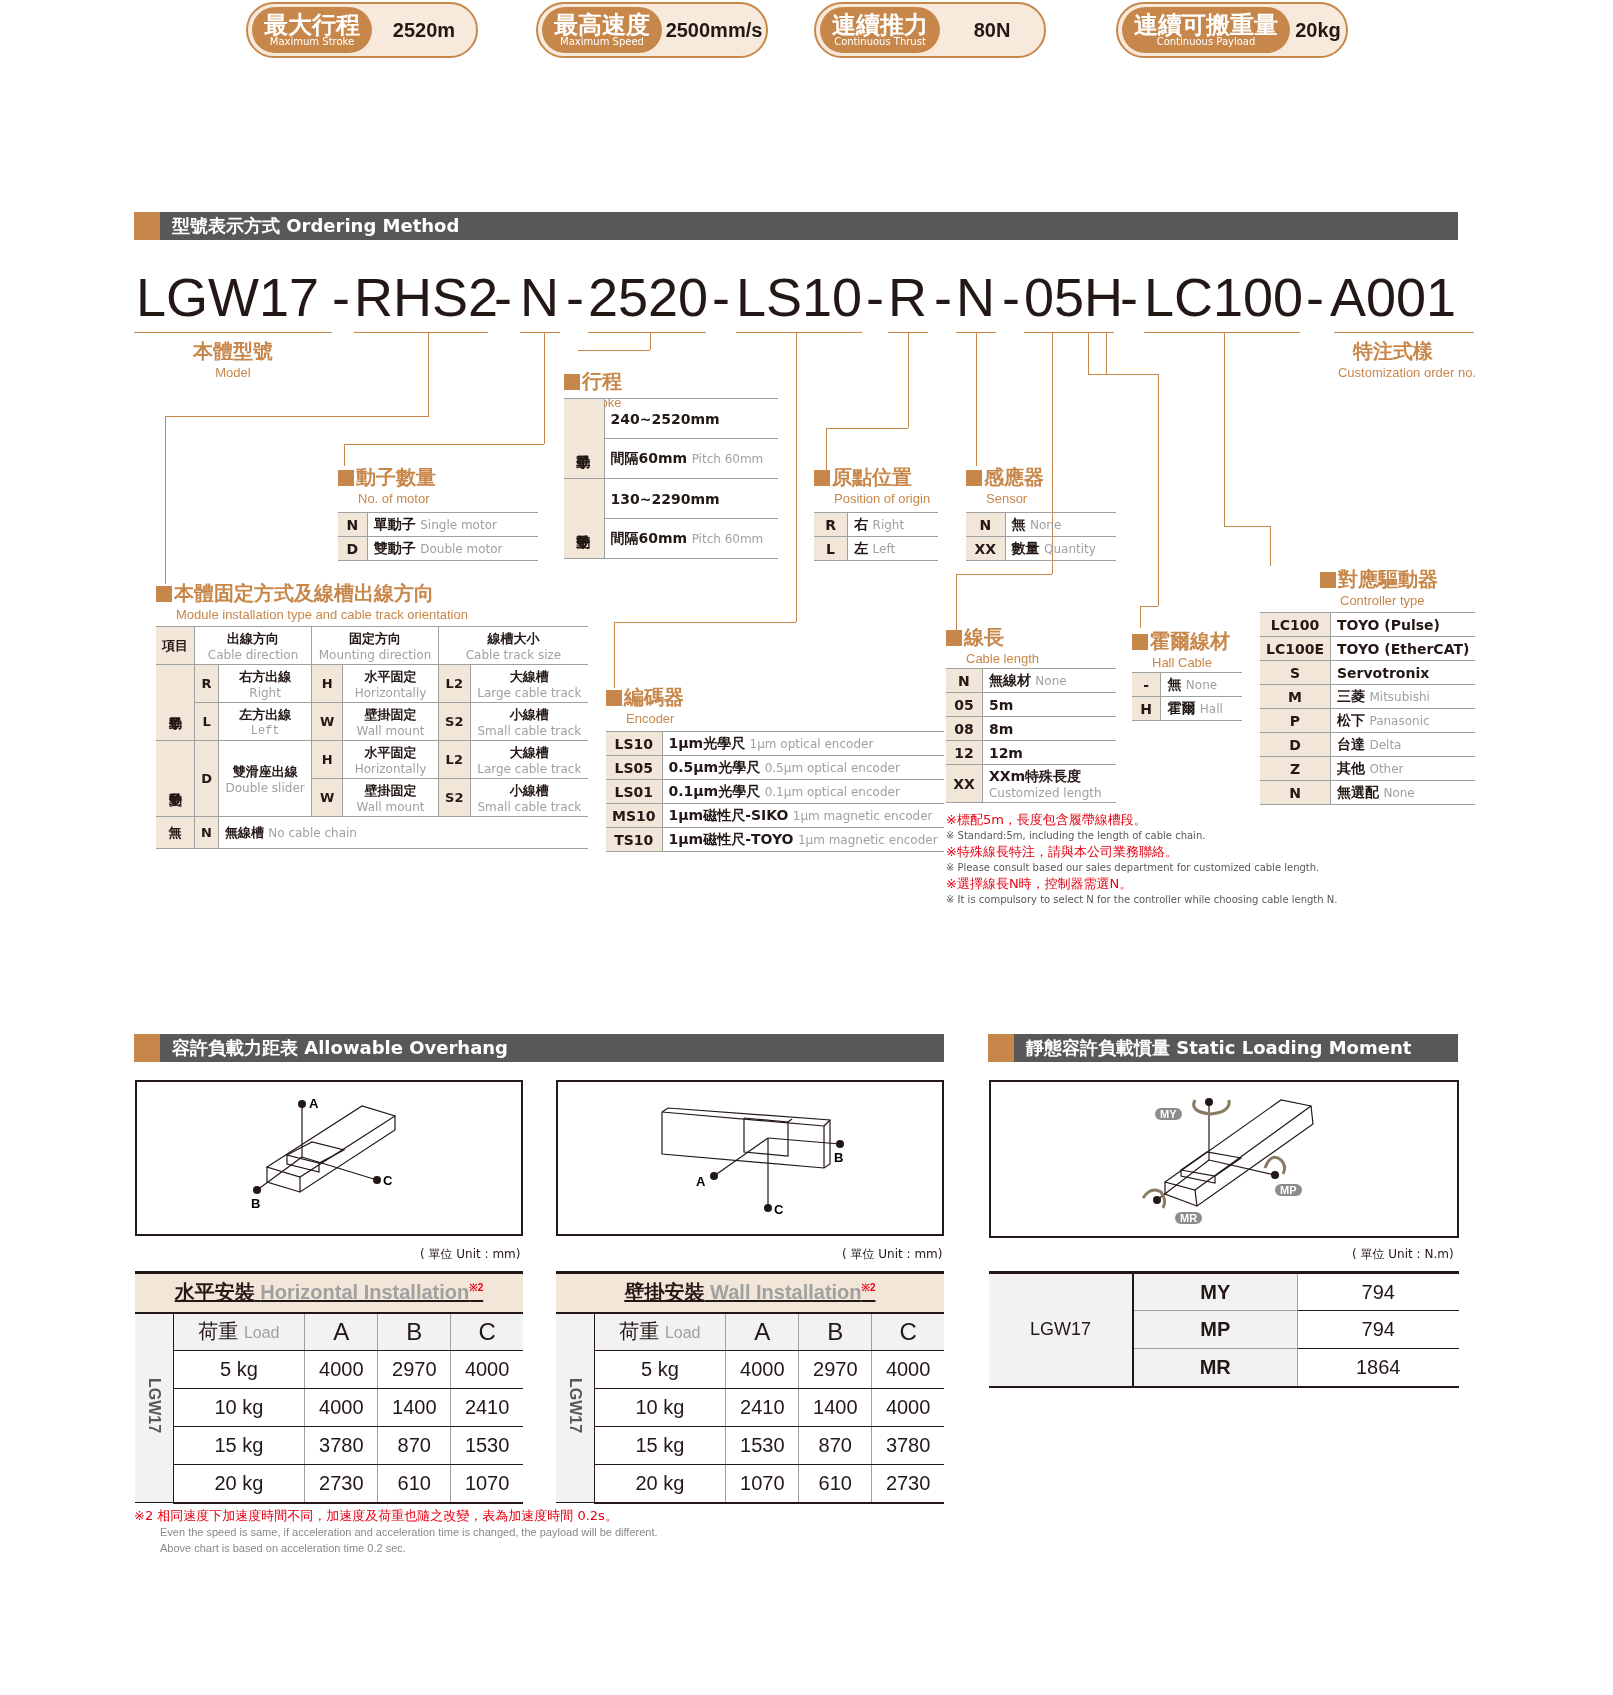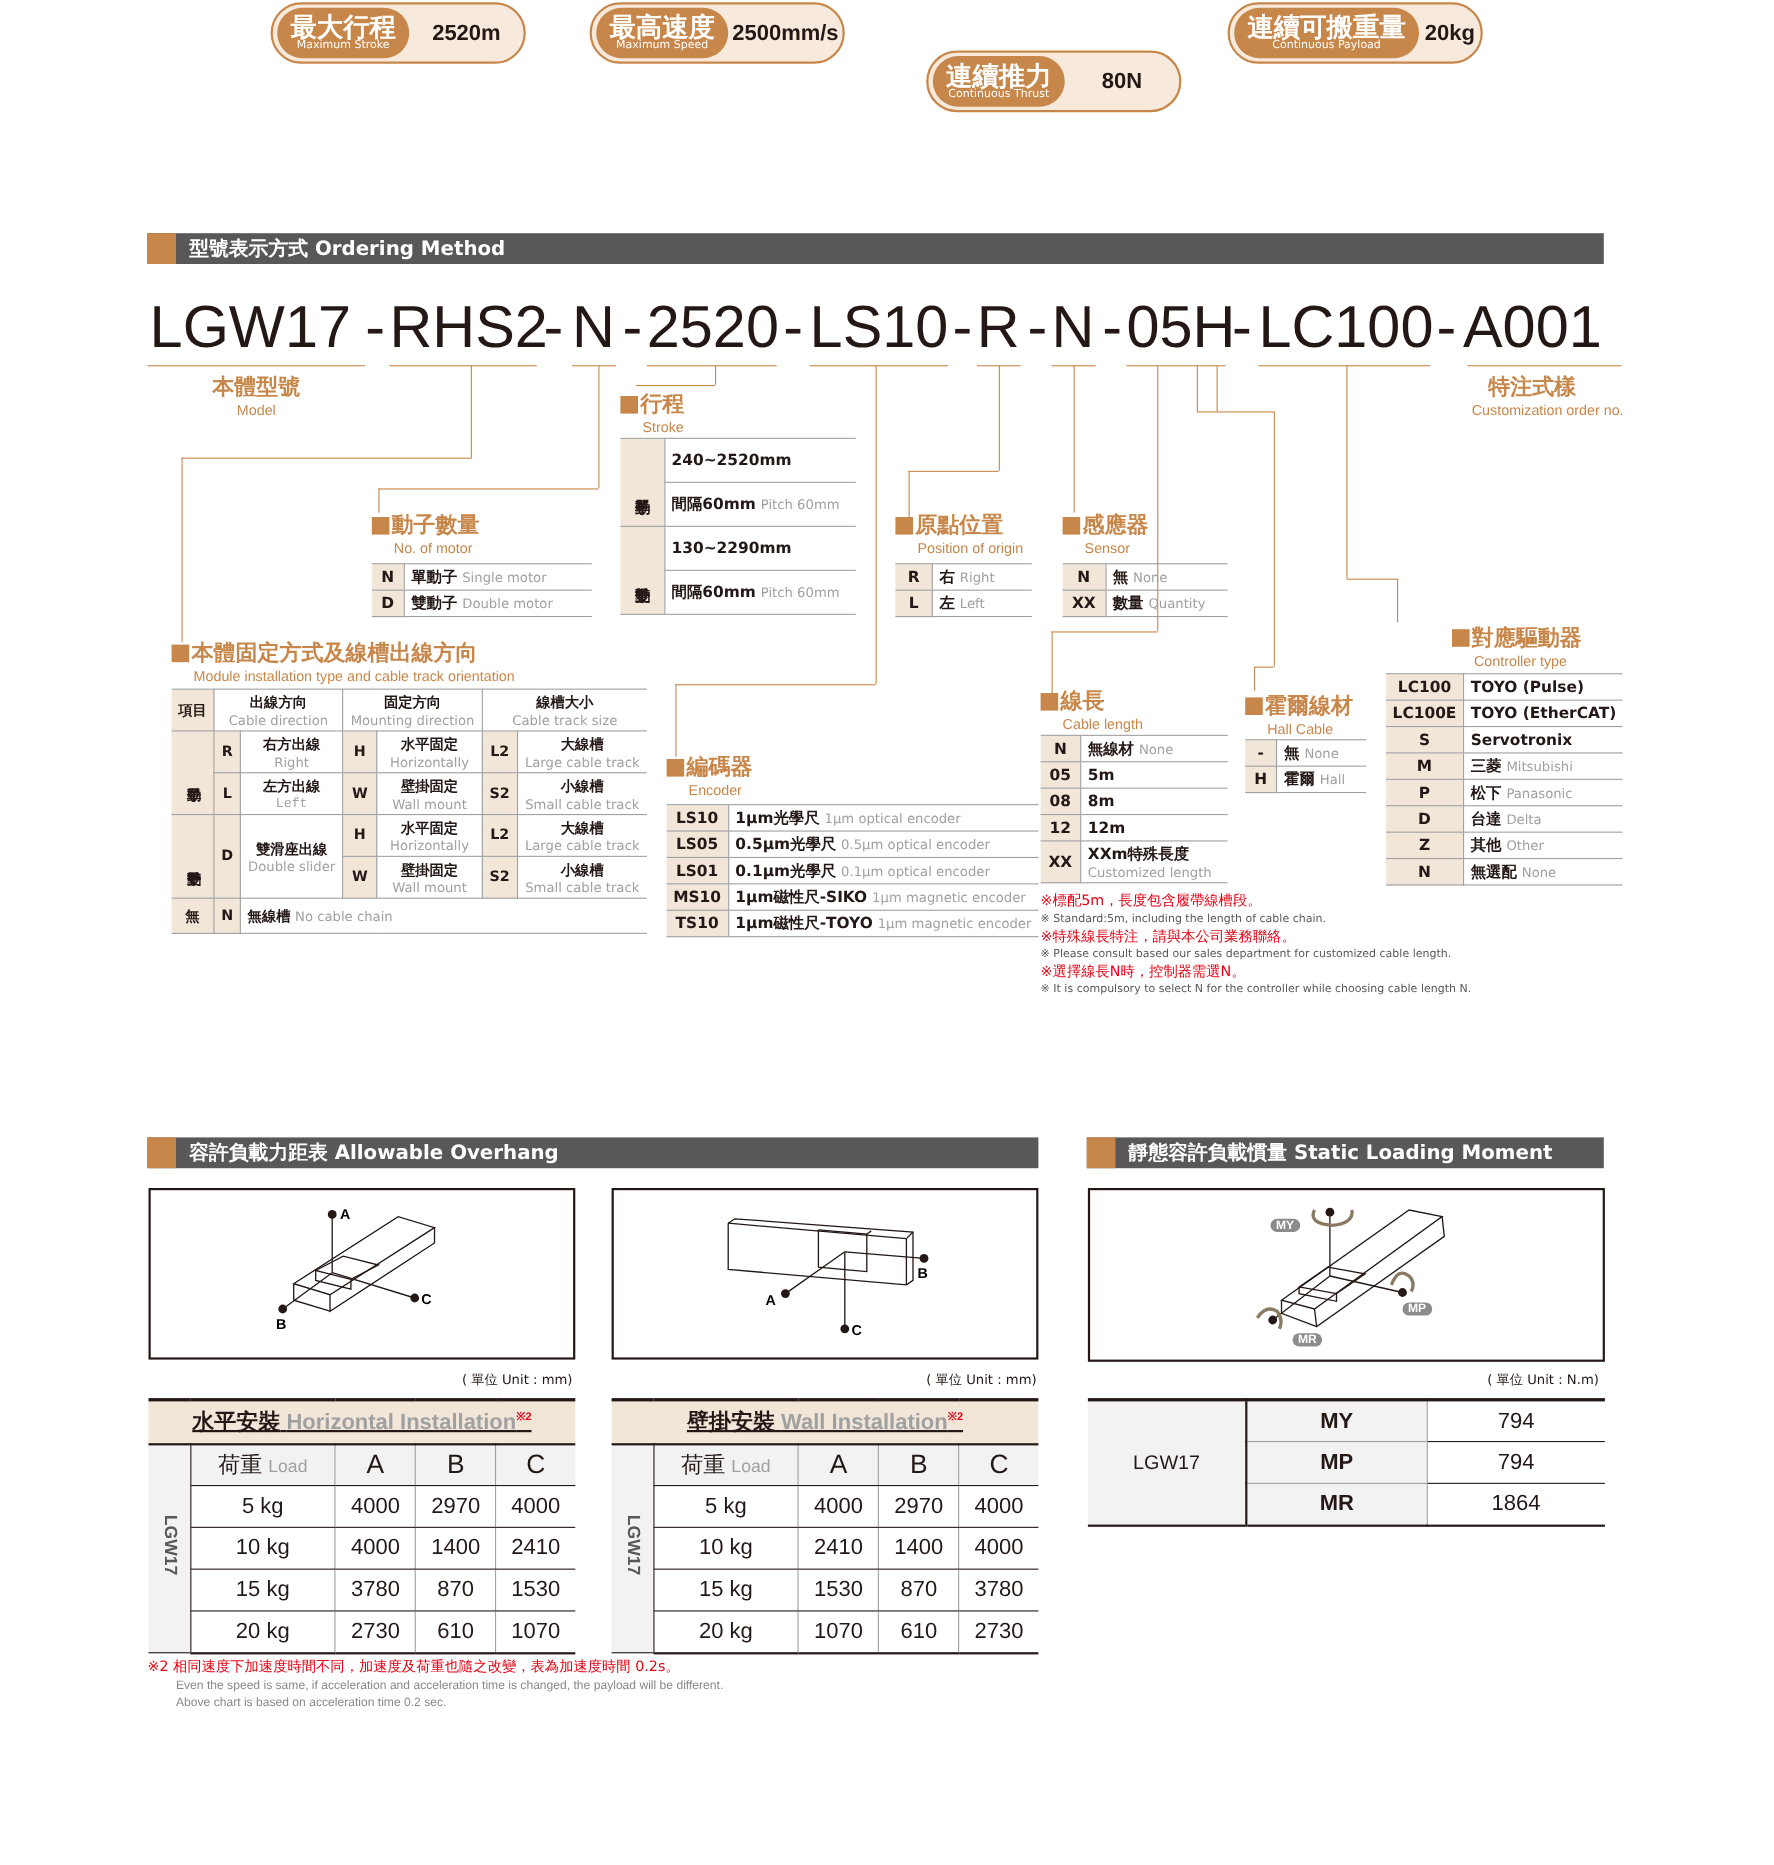--- a/index.html
+++ b/index.html
@@ -48,21 +48,21 @@
     </div>
   <div class="val">2520m</div>
 </div>
 <div class="pill" style="left:536px; width:232px;">
   <div class="lab">
       <span class="zh">最高速度</span>
       <span class="en">Maximum Speed</span>
     </div>
   <div class="val">2500mm/s</div>
 </div>
-<div class="pill" style="left:842px; width:232px;margin-top:44px;">
+<div class="pill" style="left:814px; width:232px;">
   <div class="lab">
       <span class="zh">連續推力</span>
       <span class="en">Continuous Thrust</span>
     </div>
   <div class="val">80N</div>
 </div>
 <div class="pill" style="left:1116px; width:232px;">
   <div class="lab">
       <span class="zh">連續可搬重量</span>
       <span class="en">Continuous Payload</span>
@@ -158,21 +158,21 @@
         <td class="k">N</td>
         <td><span class="b">單動子</span> <span class="g">Single motor</span></td>
       </tr>
   <tr>
         <td class="k">D</td>
         <td><span class="b">雙動子</span> <span class="g">Double motor</span></td>
       </tr>
 </tbody>
   </table>
 
-<div class="abs" style="left:564px; top:354px;">
+<div class="abs" style="left:564px; top:368px;">
   <div class="title-zh">
       <span class="sq"></span>
       <span>行程</span>
     </div>
   <div class="title-en" style="margin-left:20px;">Stroke</div>
 </div>
 <table class="opt" style="left:564px; top:398px; width:214px;">
   <tbody>
       <tr>
         <td class="k" rowspan="2" style="width:40px; height:80px;"><span class="vtext" style="color:#231815;font-size:14px;">單動子</span></td>

